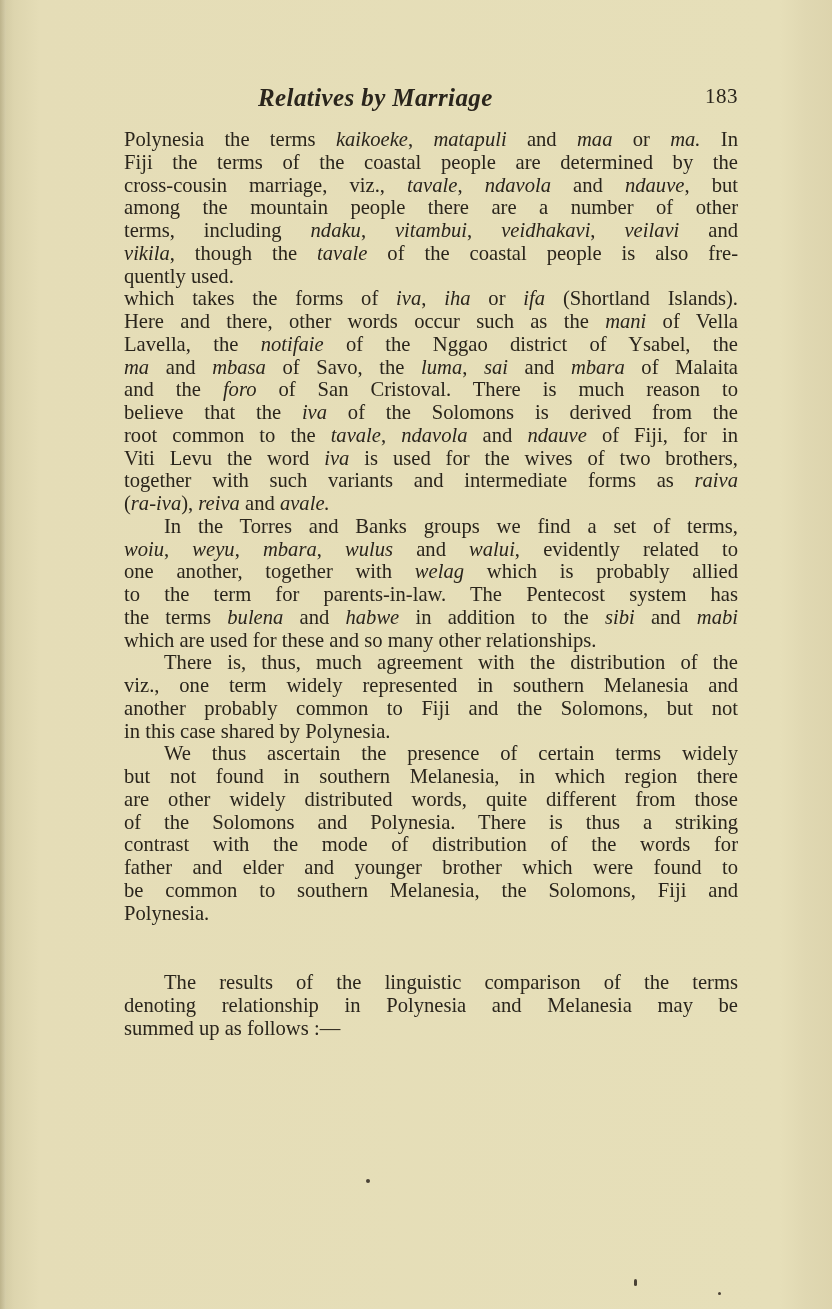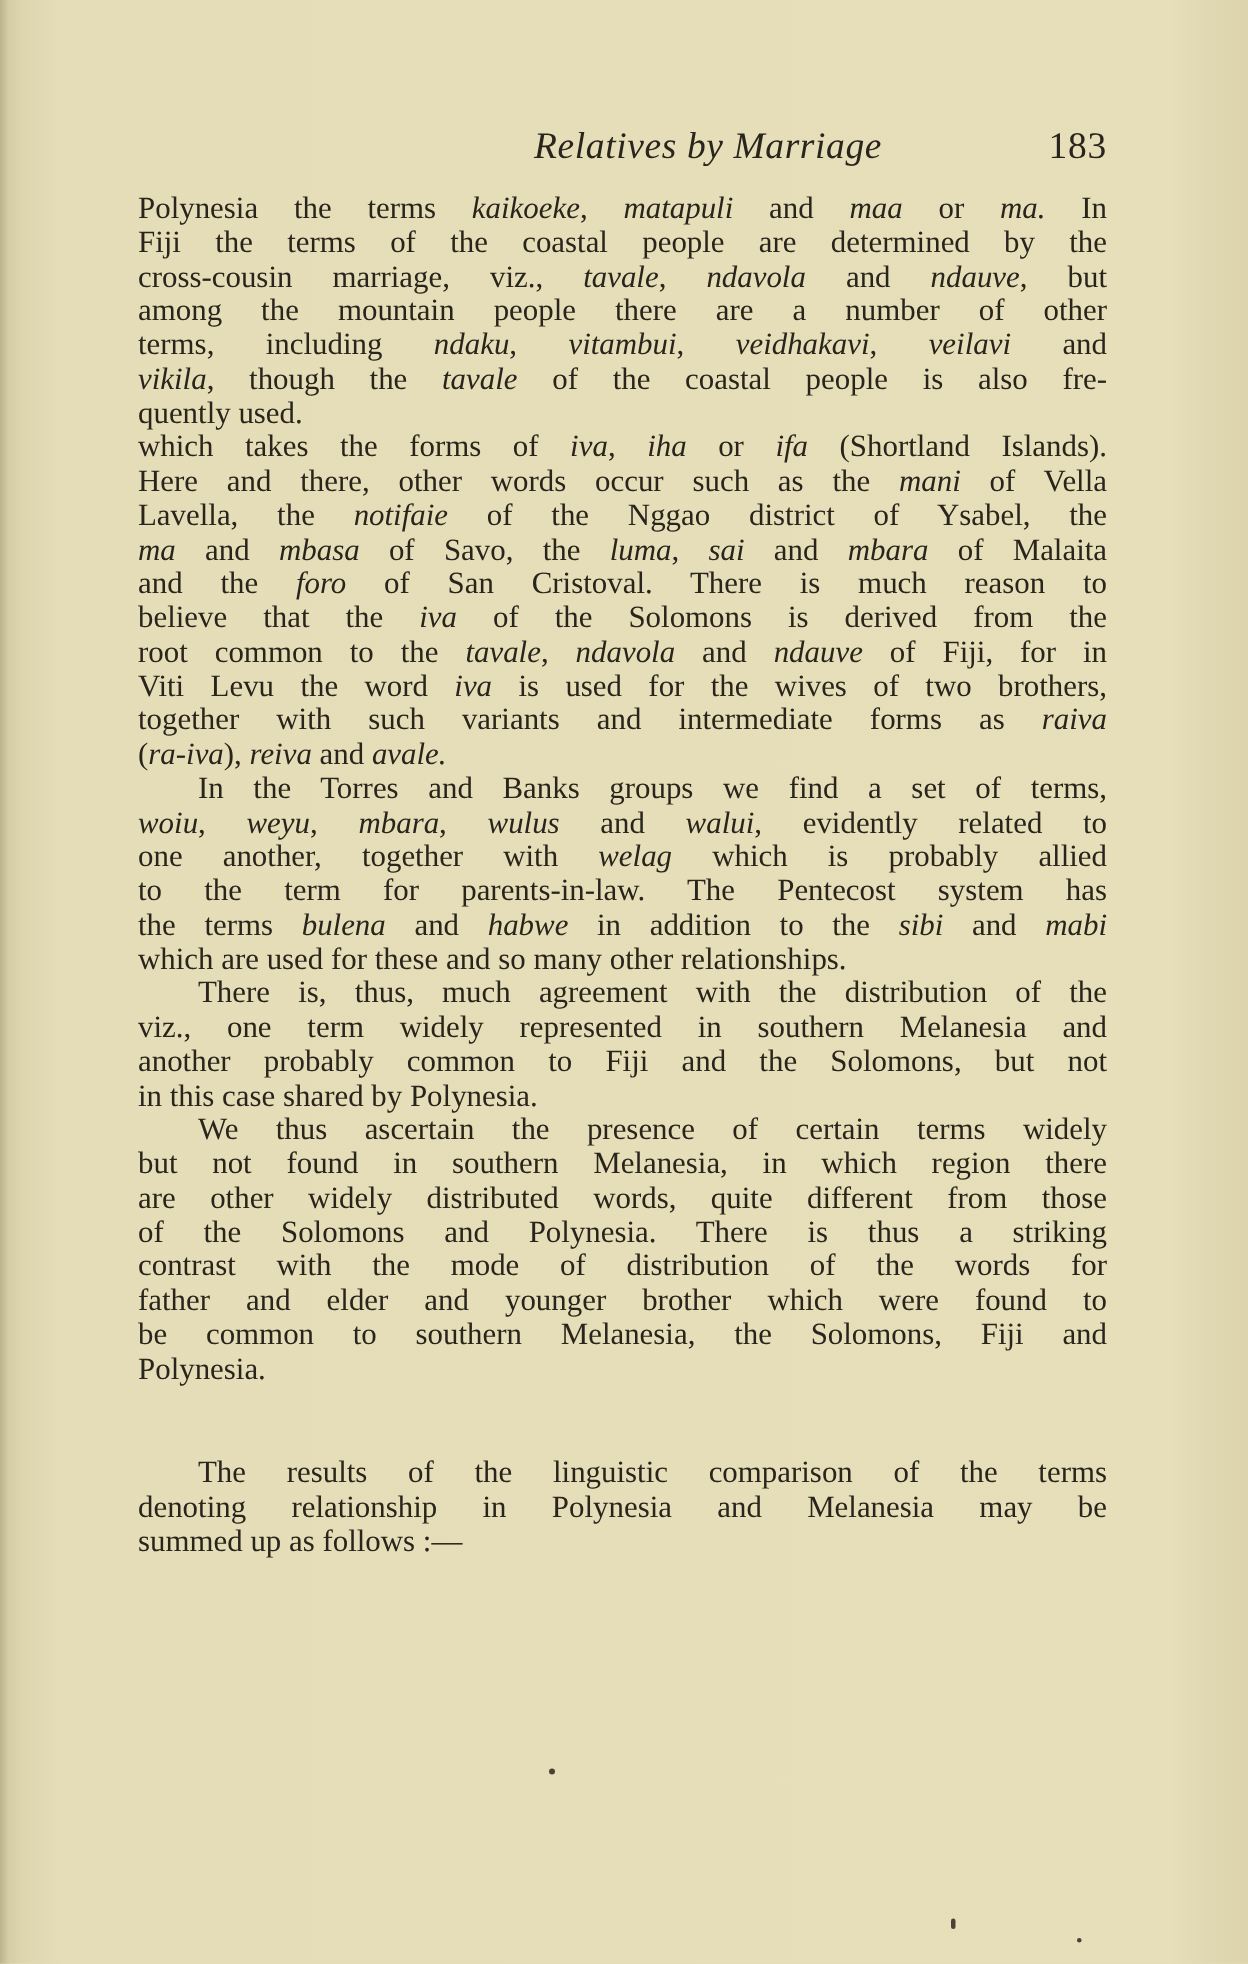--- a/index.html
+++ b/index.html
@@ -33,30 +33,31 @@
       top: 84px;
       left: 92px;
       width: 646px;
       height: 30px;
     }
     .rh-title {
       position: absolute;
       left: 166px;
       top: 0;
       width: 330px;
-      text-align: right;
+      text-align: left;
       font-style: italic;
       font-size: 25px;
       letter-spacing: 0.4px;
+      font-weight: bold;
     }
     .rh-page {
       position: absolute;
       right: 0;
       top: 0;
-      font-size: 25px;
+      font-size: 21px;
       letter-spacing: 0.5px;
     }
     .text-block {
       position: absolute;
       left: 92px;
       top: 128px;
       width: 646px;
       font-size: 20.6px;
       line-height: 22.75px;
       text-align: justify;
@@ -66,20 +67,21 @@
       text-indent: 0;
     }
     .para.gap-before {
       margin-top: 47px;
     }
     .line {
       display: block;
       text-align: justify;
       text-align-last: justify;
       white-space: nowrap;
+      margin-left: 32px;
     }
     .line.last {
       text-align-last: left;
     }
     .line.ind {
       padding-left: 40px;
     }
     i { font-style: italic; }
     .speck {
       position: absolute;

